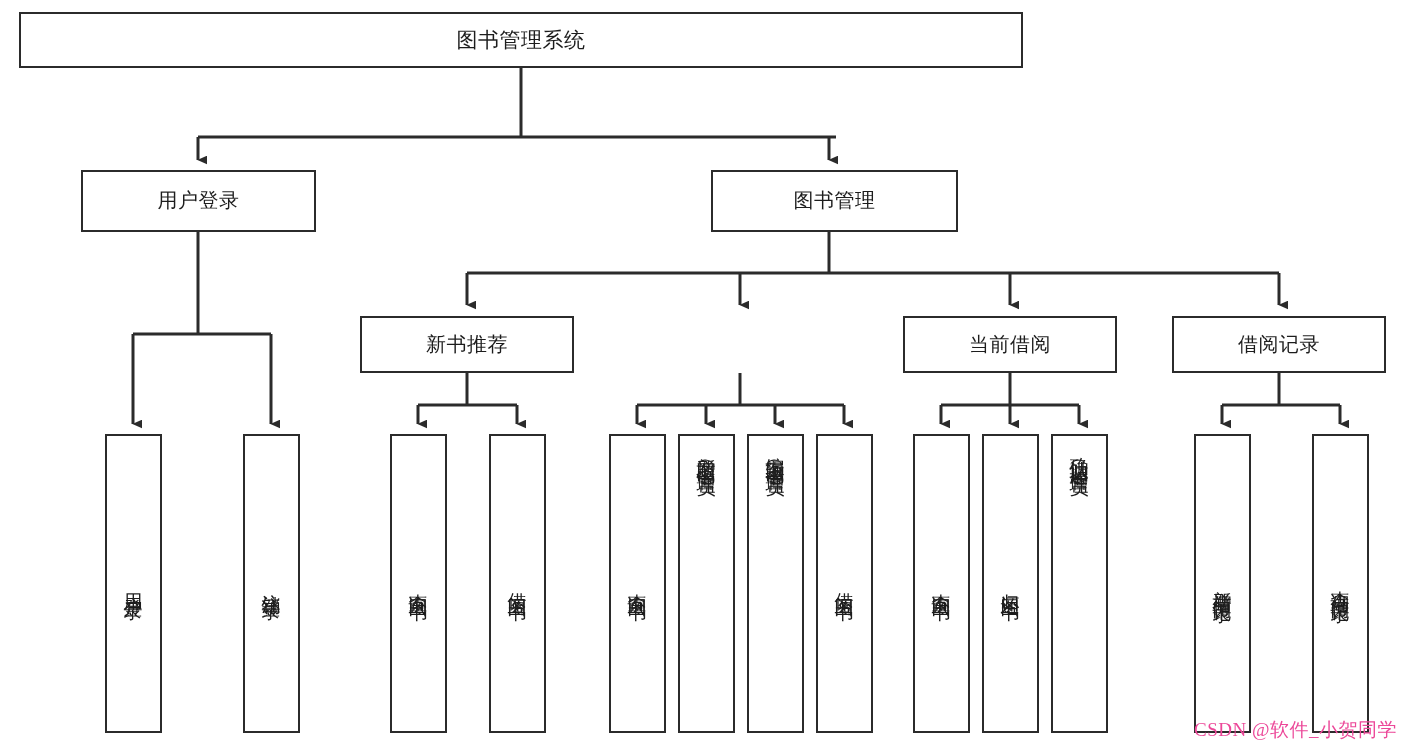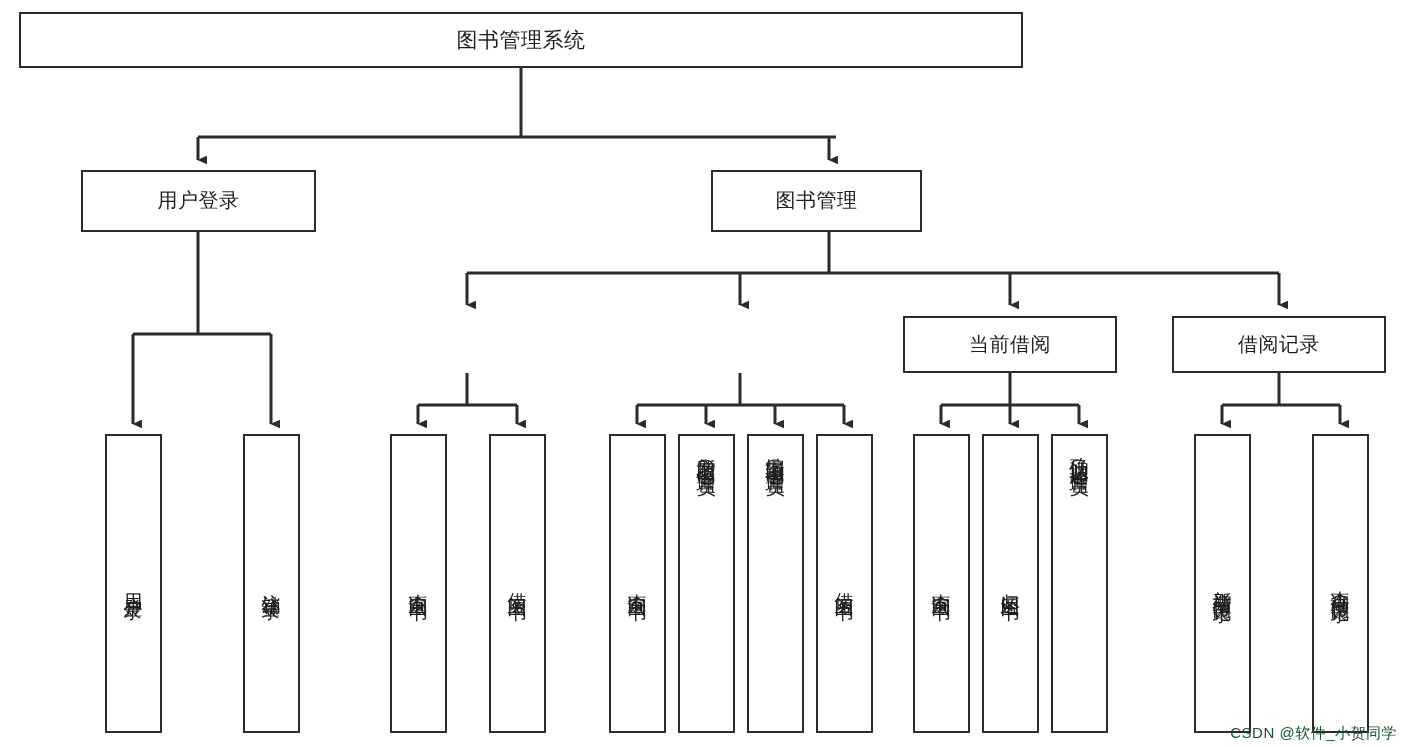--- a/index.html
+++ b/index.html
@@ -47,25 +47,25 @@
   .node.leaf .node-label {
     writing-mode: vertical-rl;
     text-orientation: upright;
     letter-spacing: 3px;
     line-height: 1;
   }
   .watermark {
     position: absolute;
     right: 8px;
     bottom: 4px;
-    font-size: 15px;
-    color: #14532d;
+    font-size: 19px;
+    color: #ec4899;
     white-space: nowrap;
     letter-spacing: 0.5px;
-    font-family: Liberation Sans, sans-serif;
+    font-family: Liberation Serif, serif;
   }
 </style>
 </head>
 <body>
 
 <div id="diagram-root">
 
   <svg id="edges-layer" viewBox="0 0 1405 747" width="1405" height="747" xmlns="http://www.w3.org/2000/svg">
     <defs>
       <marker id="arrowhead" markerWidth="9" markerHeight="10" refX="4.5" refY="9.4" orient="auto" markerUnits="userSpaceOnUse">
@@ -128,24 +128,27 @@
     </g>
   </svg>
 
   <div class="node root" style="left:19px; top:12px; width:1004px; height:56px;">
     <span class="node-label">图书管理系统</span>
   </div>
 
   <div class="node level2" style="left:81px; top:170px; width:235px; height:62px;">
     <span class="node-label">用户登录</span>
   </div>
-  <div class="node level2" style="left:711px; top:170px; width:211px; height:62px;">
+  <div class="node level2" style="left:711px; top:170px; width:247px; height:62px;">
     <span class="node-label">图书管理</span>
   </div>
 
+  <div class="node level3" style="left:360px; top:316px; width:214px; height:57px;">
+    <span class="node-label">新书推荐</span>
+  </div>
   <div class="node level3" style="left:1172px; top:316px; width:214px; height:57px;">
     <span class="node-label">借阅记录</span>
   </div>
   <div class="node level3" style="left:903px; top:316px; width:214px; height:57px;">
     <span class="node-label">当前借阅</span>
   </div>
 
   <div class="node leaf midset" style="left:105px; top:434px; width:57px; height:299px;">
     <span class="node-label">用户登录</span>
   </div>

